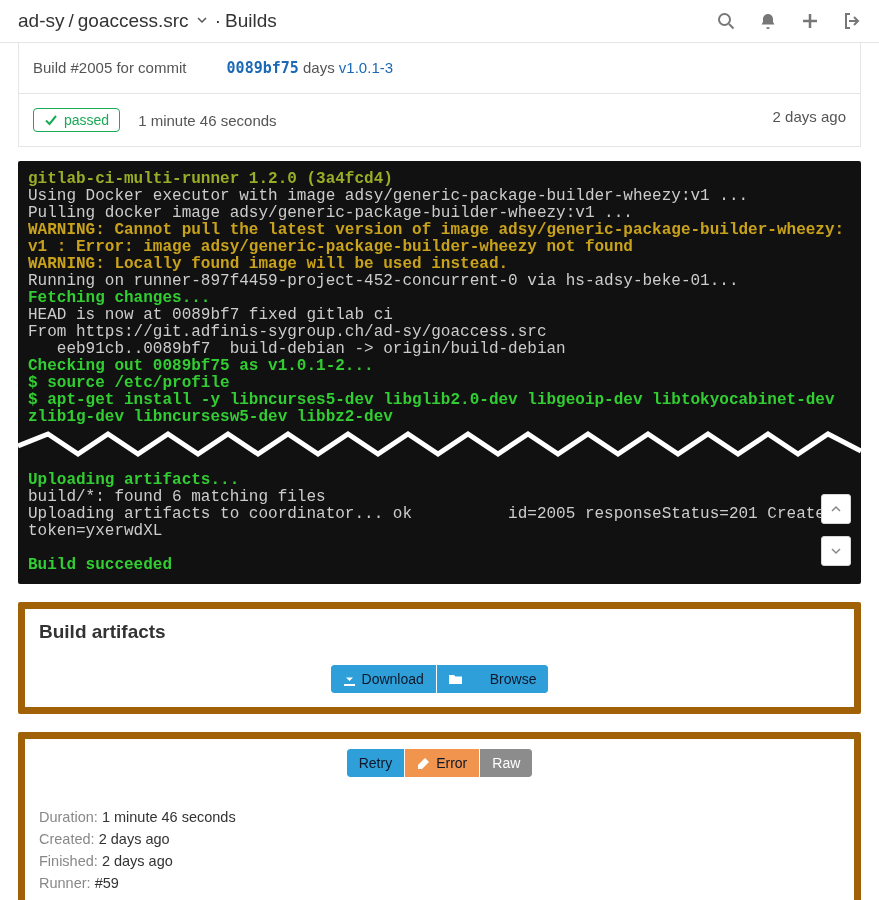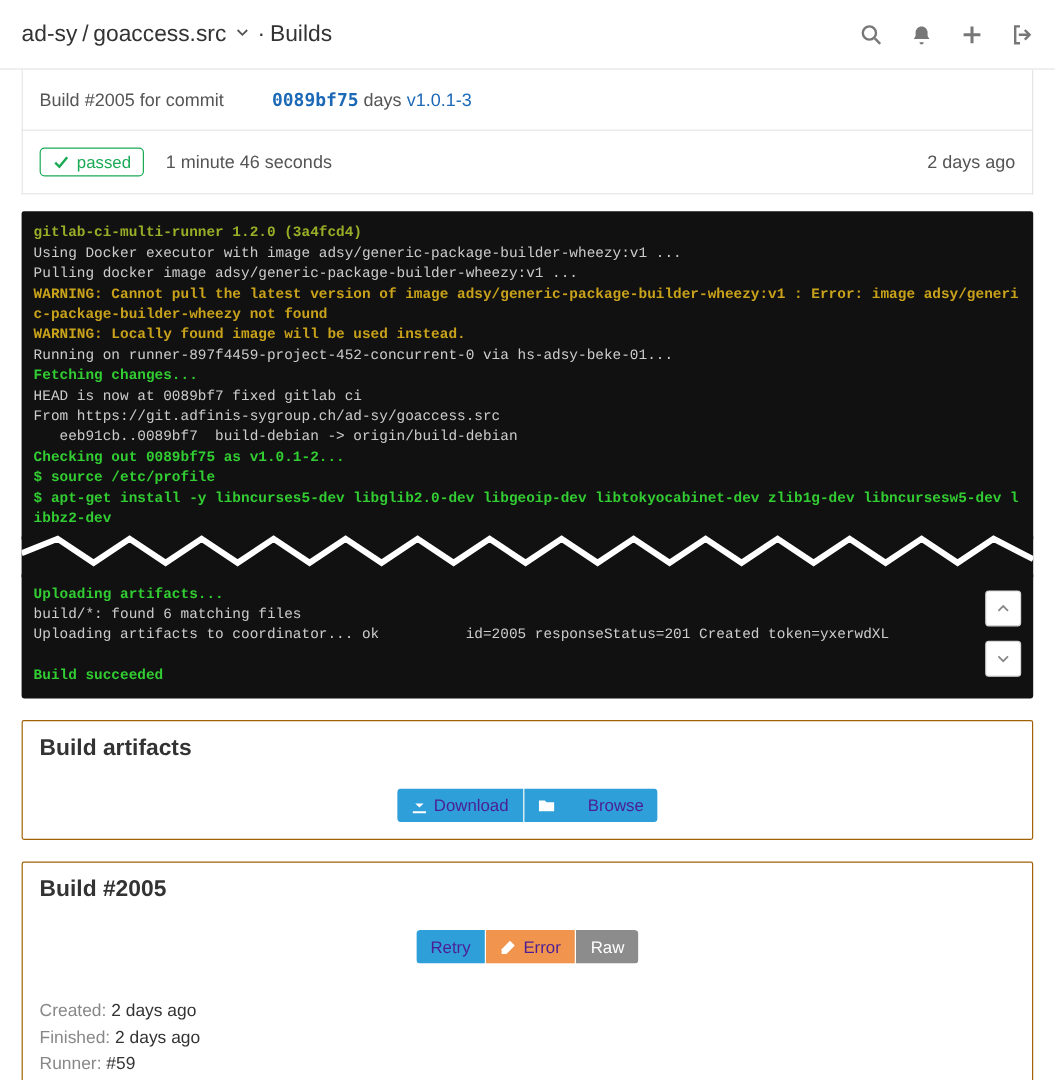--- a/index.html
+++ b/index.html
@@ -7,21 +7,21 @@
       font-family: -apple-system, BlinkMacSystemFont, "Segoe UI", Helvetica, Arial, sans-serif;
       font-size: 15px;
       color: #333;
       background: #fff;
       width: 879px;
     }
     .topbar {
       display: flex;
       align-items: center;
       justify-content: space-between;
-      height: 58px;
+      height: 43px;
       padding: 0 18px;
       border-bottom: 1px solid #e5e5e5;
     }
     .topbar-left {
       display: flex;
       align-items: center;
       gap: 4px;
       font-size: 19px;
       color: #333;
     }
@@ -43,21 +43,20 @@
       border: 1px solid #e5e5e5;
       border-top: none;
       padding: 16px 14px;
       color: #555;
       font-size: 15px;
     }
     .commit-link { color: #1b69b6; font-family: Menlo, Consolas, monospace; font-weight: 600; padding-left: 36px; }
     .ref-link { color: #1b69b6; }
     .build-status-row {
       display: flex;
-      align-items: center;
       justify-content: space-between;
       border: 1px solid #e5e5e5;
       border-top: none;
       padding: 14px;
     }
     .status-left {
       display: flex;
       align-items: center;
       gap: 18px;
     }
@@ -74,21 +73,21 @@
     .status-badge svg { display: block; }
     .duration-text, .time-ago { color: #555; font-size: 15px; }
     .terminal-wrap {
       margin-top: 14px;
       position: relative;
     }
     .terminal {
       background: #111;
       color: #ccc;
       font-family: Menlo, Consolas, "Courier New", monospace;
-      font-size: 12px;
+      font-size: 16px;
       line-height: 17px;
       padding: 10px;
       white-space: pre-wrap;
       word-break: break-all;
       border-radius: 2px;
     }
     .t-greenb { color: #32cd32; font-weight: 700; }
     .t-yellow { color: #c9a21b; font-weight: 700; }
     .t-olive { color: #9aad27; font-weight: 700; }
     .zigzag {
@@ -113,21 +112,21 @@
       border: 1px solid #d6d6d6;
       border-radius: 3px;
       display: flex;
       align-items: center;
       justify-content: center;
       color: #888;
       cursor: pointer;
       font-size: 12px;
     }
     .panel {
-      border: 1px solid #a16207;
+      border: 7px solid #a16207;
       margin-top: 18px;
       border-radius: 2px;
     }
     .panel-heading {
       padding: 12px 14px;
       font-size: 19px;
       font-weight: 600;
       color: #333;
     }
     .panel-actions {
@@ -135,21 +134,21 @@
       display: flex;
       justify-content: center;
       gap: 0;
     }
     .btn {
       display: inline-flex;
       align-items: center;
       gap: 6px;
       font-size: 14px;
       padding: 6px 12px;
-      color: #4c1d95;
+      color: #0f172a;
       cursor: pointer;
       border: none;
     }
     .btn-blue { background: #2e9fd8; }
     .btn-orange { background: #f0944e; }
     .btn-gray { background: #8c8c8c; color: #fff; }
     .btn-group { display: inline-flex; border-radius: 3px; overflow: hidden; }
     .btn-group .btn + .btn { margin-left: 1px; }
     .btn-group .btn:first-child { border-radius: 3px 0 0 3px; }
     .btn-group .btn:last-child { border-radius: 0 3px 3px 0; gap: 28px; }
@@ -278,36 +277,36 @@
           <svg width="13" height="13" viewBox="0 0 13 13" fill="#fff">
               <path d="M0 2h5l1.5 1.5H13V11H0z"></path>
             </svg>
           <span>Browse</span>
         </button>
       </div>
     </div>
   </div>
 
   <div class="panel">
-    <div class="panel-heading">Build #2005</div>
     <div class="panel-actions">
       <div class="btn-group">
         <button class="btn btn-blue">
           <span>Retry</span>
         </button>
         <button class="btn btn-orange">
           <svg width="13" height="13" viewBox="0 0 13 13" fill="#fff">
               <path d="M8 1l4 4-7 7H1v-4z"></path>
             </svg>
           <span>Error</span>
         </button>
         <button class="btn btn-gray">
           <span>Raw</span>
         </button>
       </div>
     </div>
     <div class="build-meta">
+      <div class="meta-row"><span>Duration: </span><span class="meta-val">1 minute 46 seconds</span></div>
       <div class="meta-row"><span>Created: </span><span class="meta-val">2 days ago</span></div>
       <div class="meta-row"><span>Finished: </span><span class="meta-val">2 days ago</span></div>
       <div class="meta-row"><span>Runner: </span><span class="meta-val">#59</span></div>
     </div>
   </div>
 </div>
 
 </body></html>

